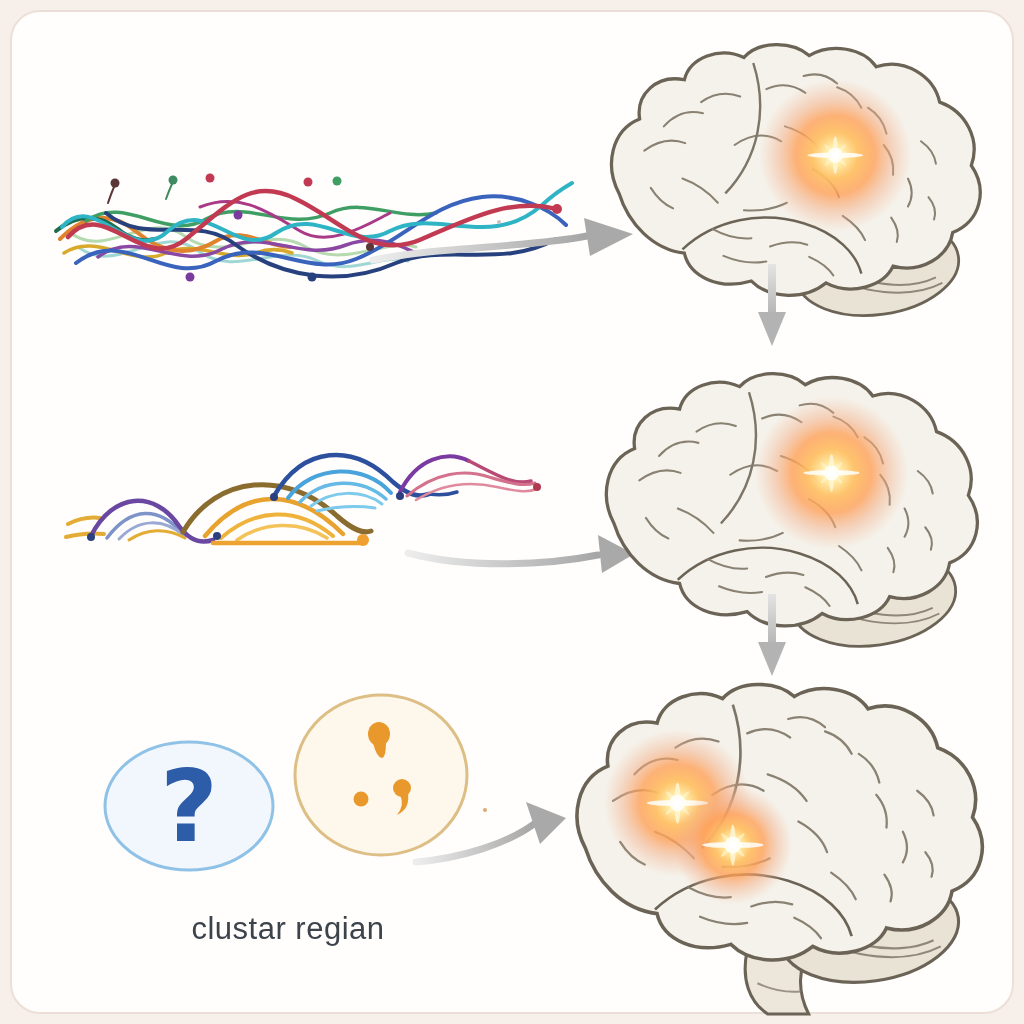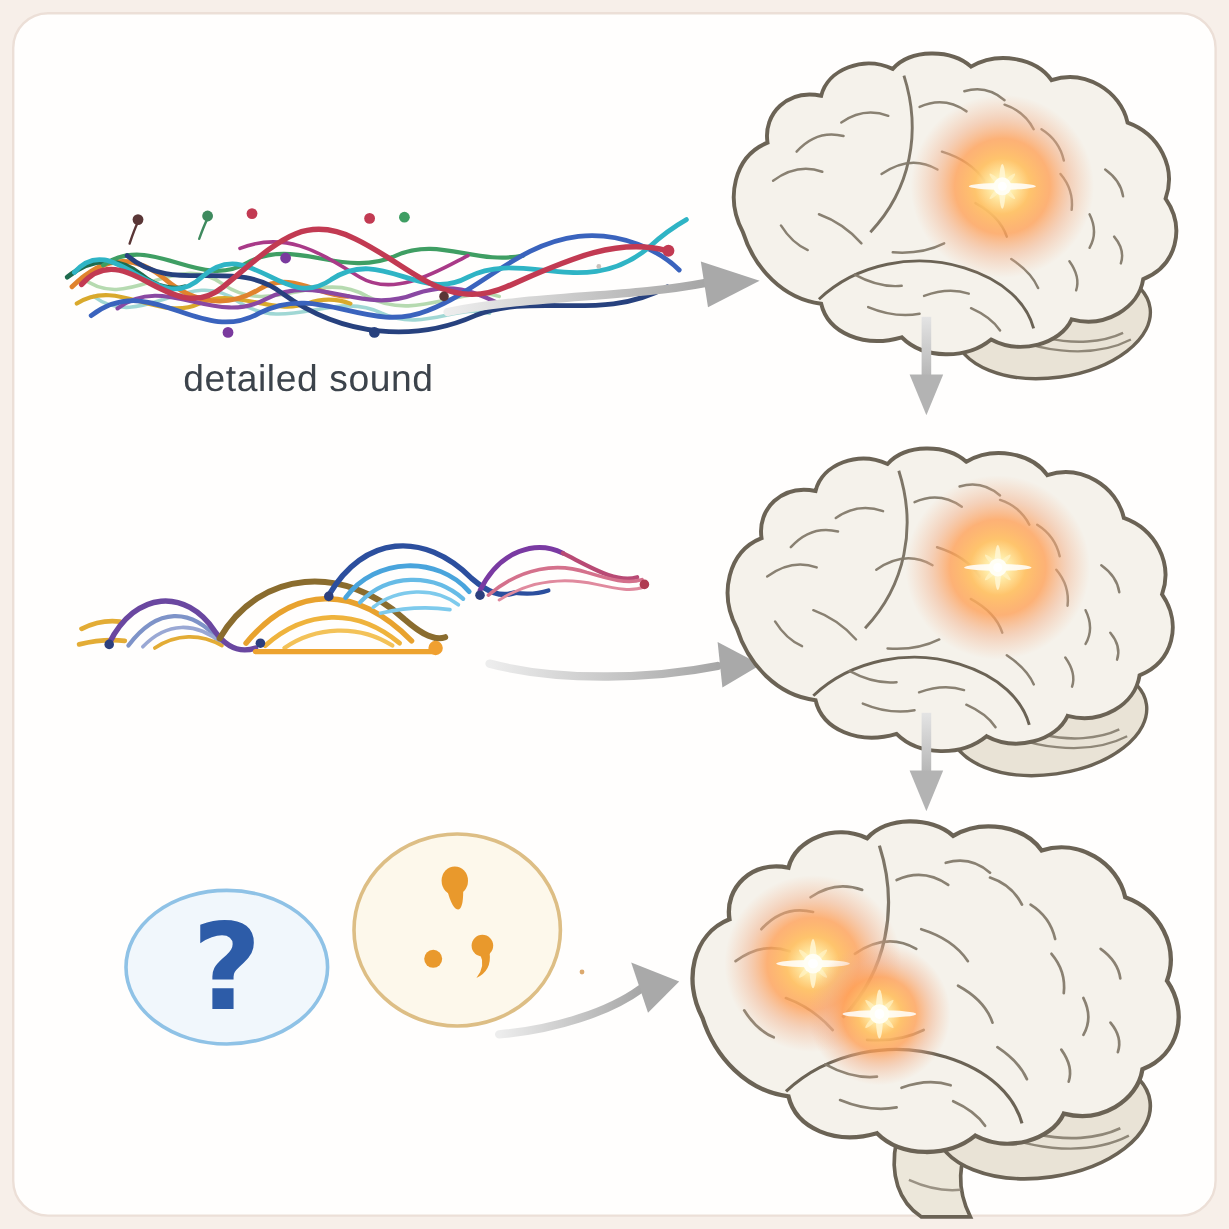--- a/index.html
+++ b/index.html
@@ -133,21 +133,20 @@
       <circle cx="260" cy="127" r="82" fill="url(#glowG)"></circle>
       <use href="#glowStar" x="260" y="127"></use>
     </g>
   </svg>
 
   <svg class="abs" style="left:752px;top:262px;" width="40" height="90" viewBox="0 0 40 90">
     <rect x="16" y="2" width="8" height="50" fill="url(#vgrad)"></rect>
     <polygon points="6,50 34,50 20,84" fill="#b3b3b3"></polygon>
   </svg>
 
-  <div class="label l1">detailed sound</div>
 
   <svg class="abs" style="left:55px;top:430px;" width="520" height="135" viewBox="0 0 520 135">
     <g fill="none" stroke-linecap="round">
       <path d="M13 94 q16 -8 32 -6" stroke="#e3ac35" stroke-width="4"></path>
       <path d="M11 107 q20 -5 38 -3" stroke="#e3ac35" stroke-width="4"></path>
       <path d="M52 108 C76 76 104 76 128 104" stroke="#7e93c8" stroke-width="3.5"></path>
       <path d="M64 109 C84 88 108 88 130 106" stroke="#9aa8d4" stroke-width="3"></path>
       <path d="M74 110 C92 98 112 98 130 108" stroke="#e3ac35" stroke-width="3"></path>
       <path d="M36 106 C58 62 100 60 124 96 C134 110 146 114 158 110" stroke="#6a47a0" stroke-width="4.5"></path>
       <path d="M150 106 C190 58 240 56 288 104" stroke="#e8a22e" stroke-width="4.5"></path>
@@ -220,16 +219,17 @@
     <g>
       <circle cx="118" cy="124" r="72" fill="url(#glowG)"></circle>
       <use href="#glowStar" x="118" y="124"></use>
     </g>
     <g>
       <circle cx="172" cy="165" r="58" fill="url(#glowG)"></circle>
       <use href="#glowStar" x="172" y="165"></use>
     </g>
   </svg>
 
+  <div class="label l3">clustar regian</div>
 
   <div class="speck sp1"></div>
   <div class="speck sp2"></div>
 </div>
 
 </body></html>

